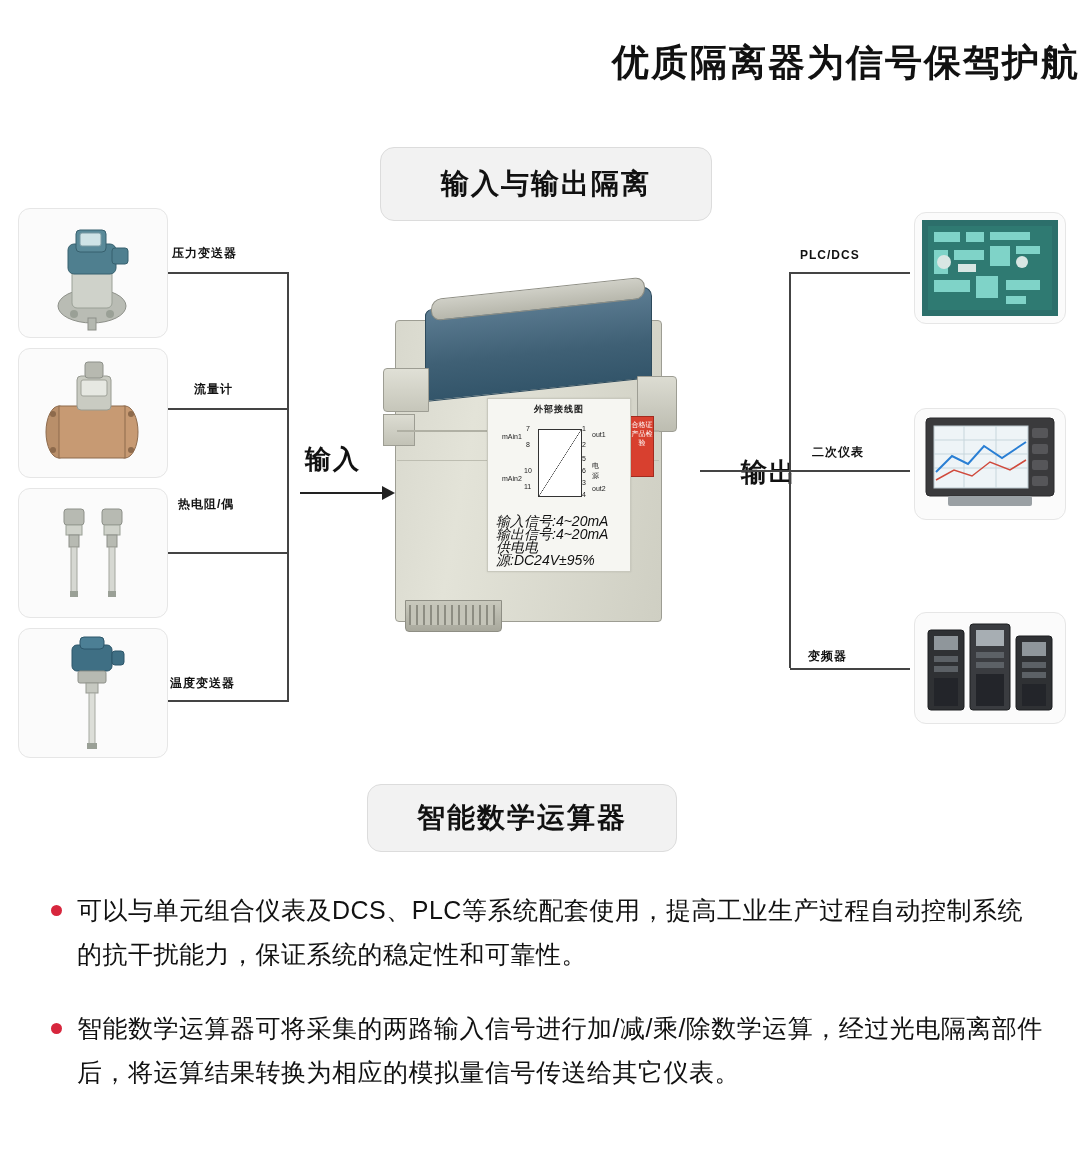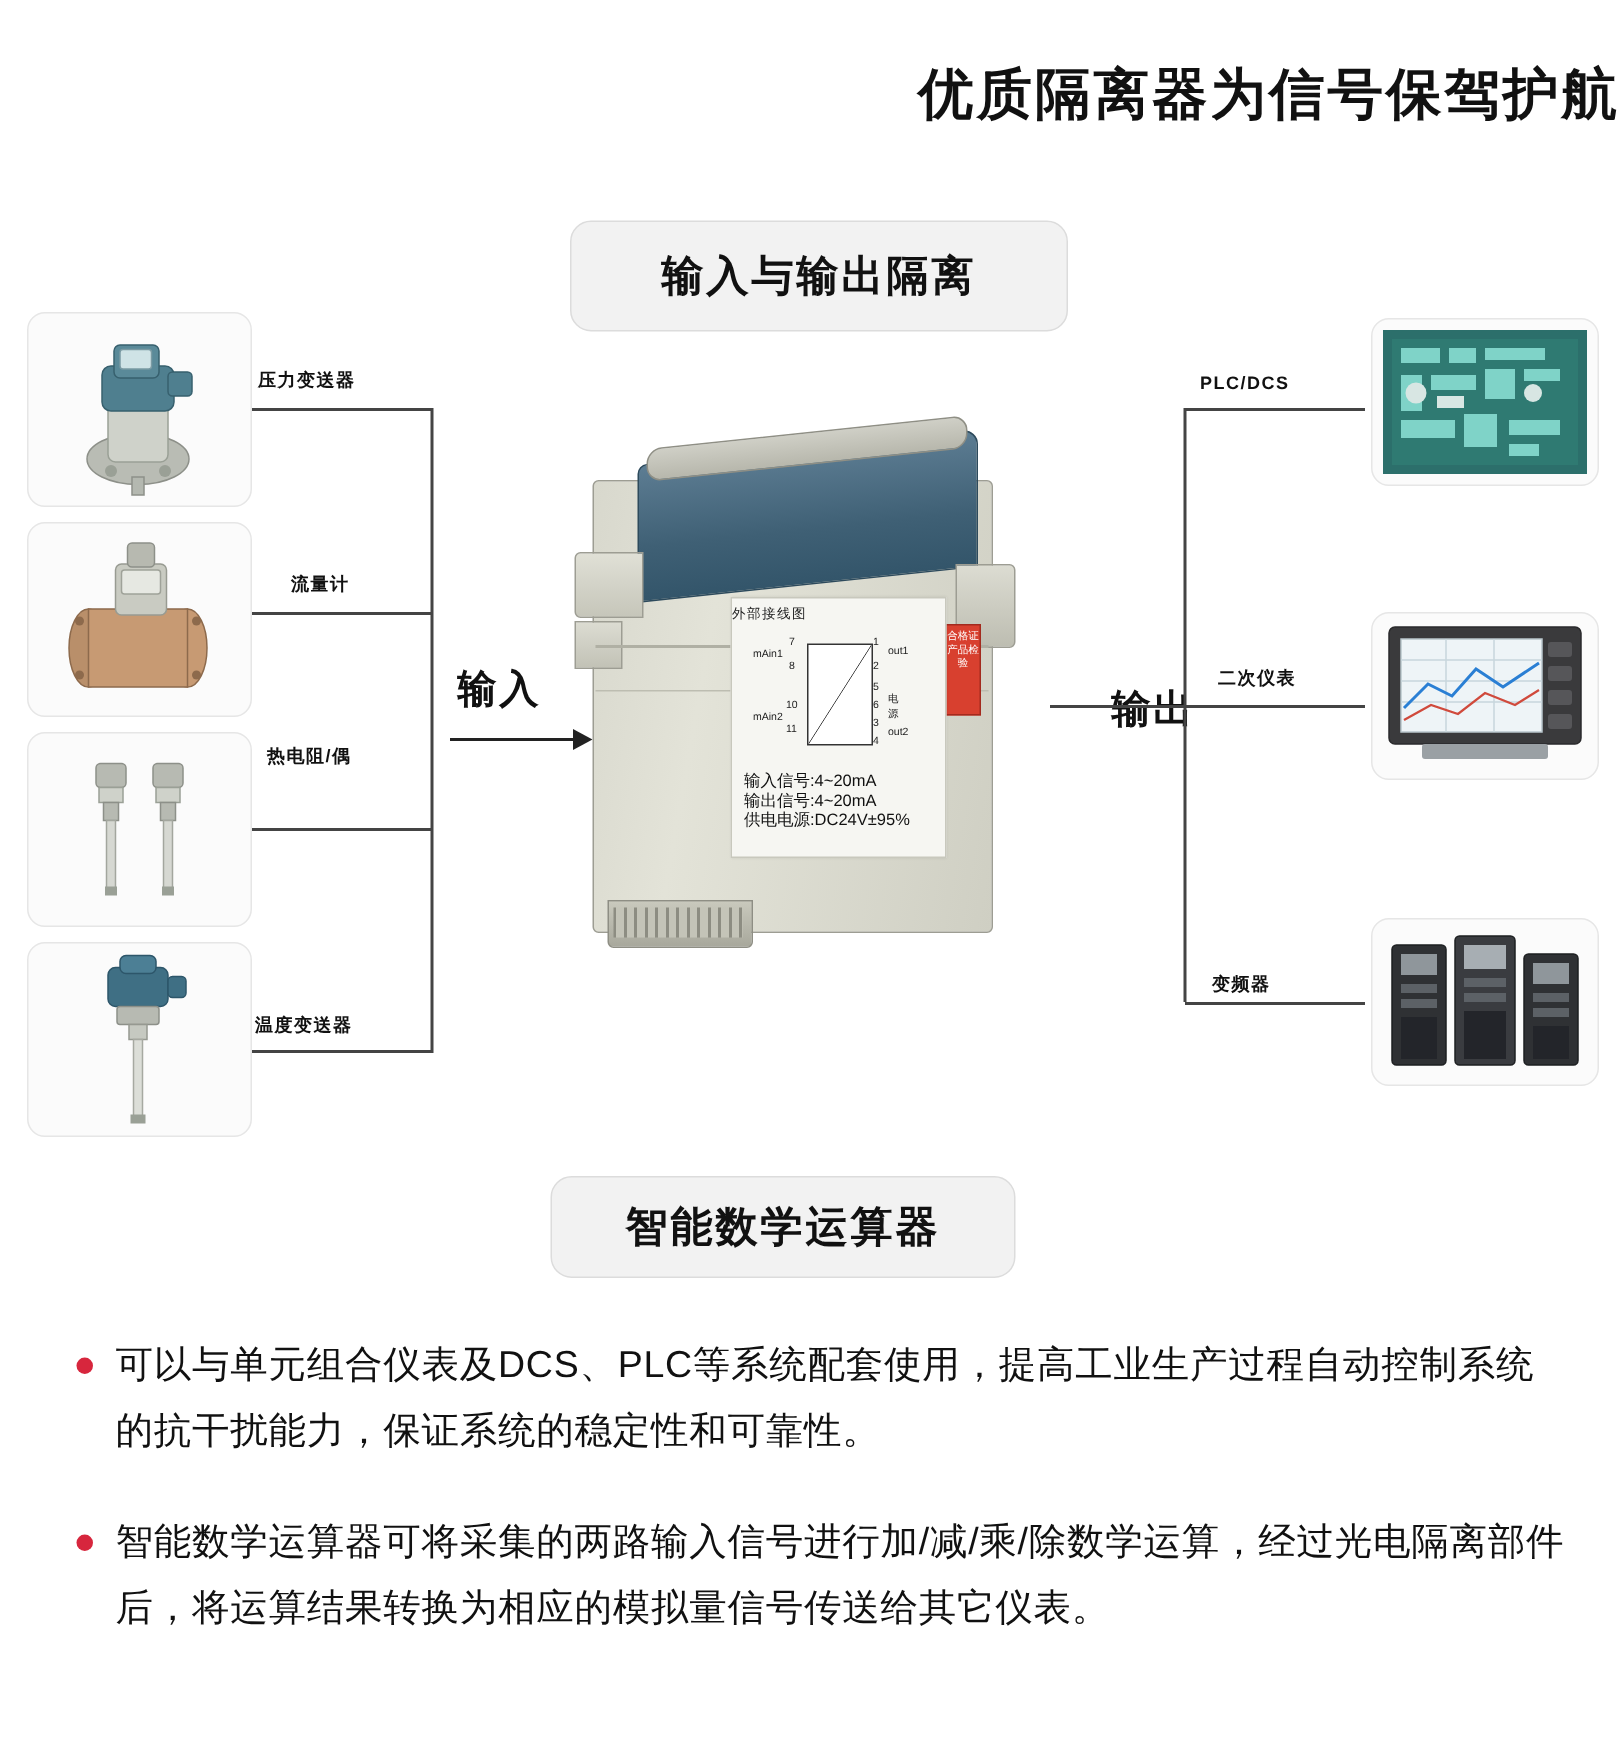--- a/index.html
+++ b/index.html
@@ -236,23 +236,23 @@
     position: absolute;
     left: 112px; top: 118px;
     width: 142px; height: 172px;
     background: #f6f6f2;
     border: 1px solid #c8c8bd;
     font-size: 8px;
     color: #1c1c1c;
     box-shadow: 0 0 2px rgba(0,0,0,.1);
   }
   .wire-title {
-    text-align: left;
+    text-align: center;
     font-size: 9px;
-    font-weight: normal;
+    font-weight: bold;
     margin-top: 4px;
     letter-spacing: 1px;
   }
   .wire-diagram {
     position: absolute;
     left: 28px; top: 22px;
     width: 86px; height: 82px;
   }
   .wire-box {
     position: absolute;
@@ -270,23 +270,24 @@
       linear-gradient(to bottom right, transparent calc(50% - 0.5px), #333 50%, transparent calc(50% + 0.5px));
   }
   .wire-pin {
     position: absolute;
     font-size: 7px;
     color: #222;
   }
   .wire-specs {
     position: absolute;
     left: 8px; top: 116px;
-    font-size: 11px;
+    font-size: 14px;
     line-height: 13px;
     color: #111;
+    font-style: italic;
   }
 
   
   .rline { position: absolute; background: #444; }
 
   
   svg { display: block; }
 
   
   .bullets {

